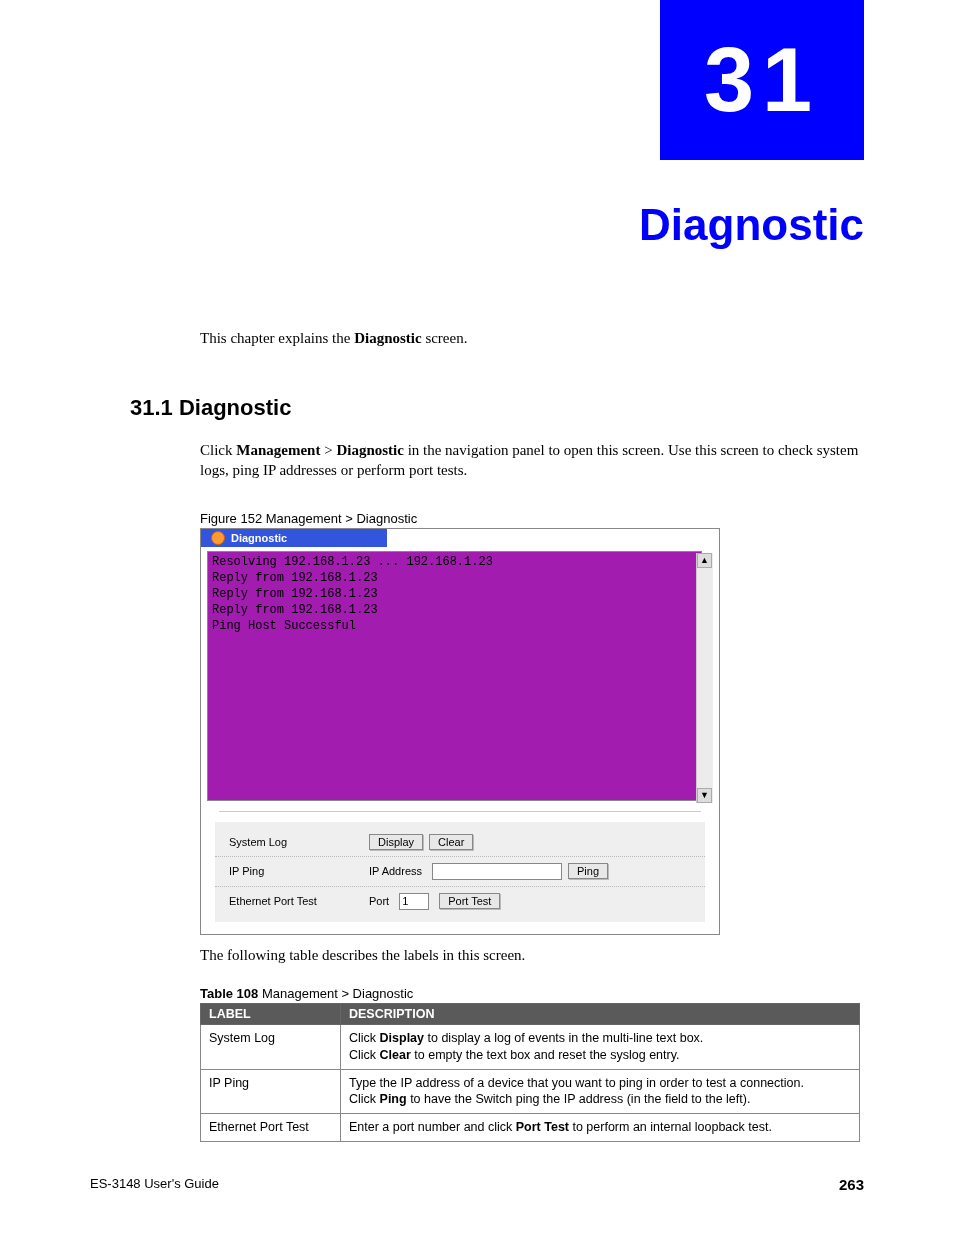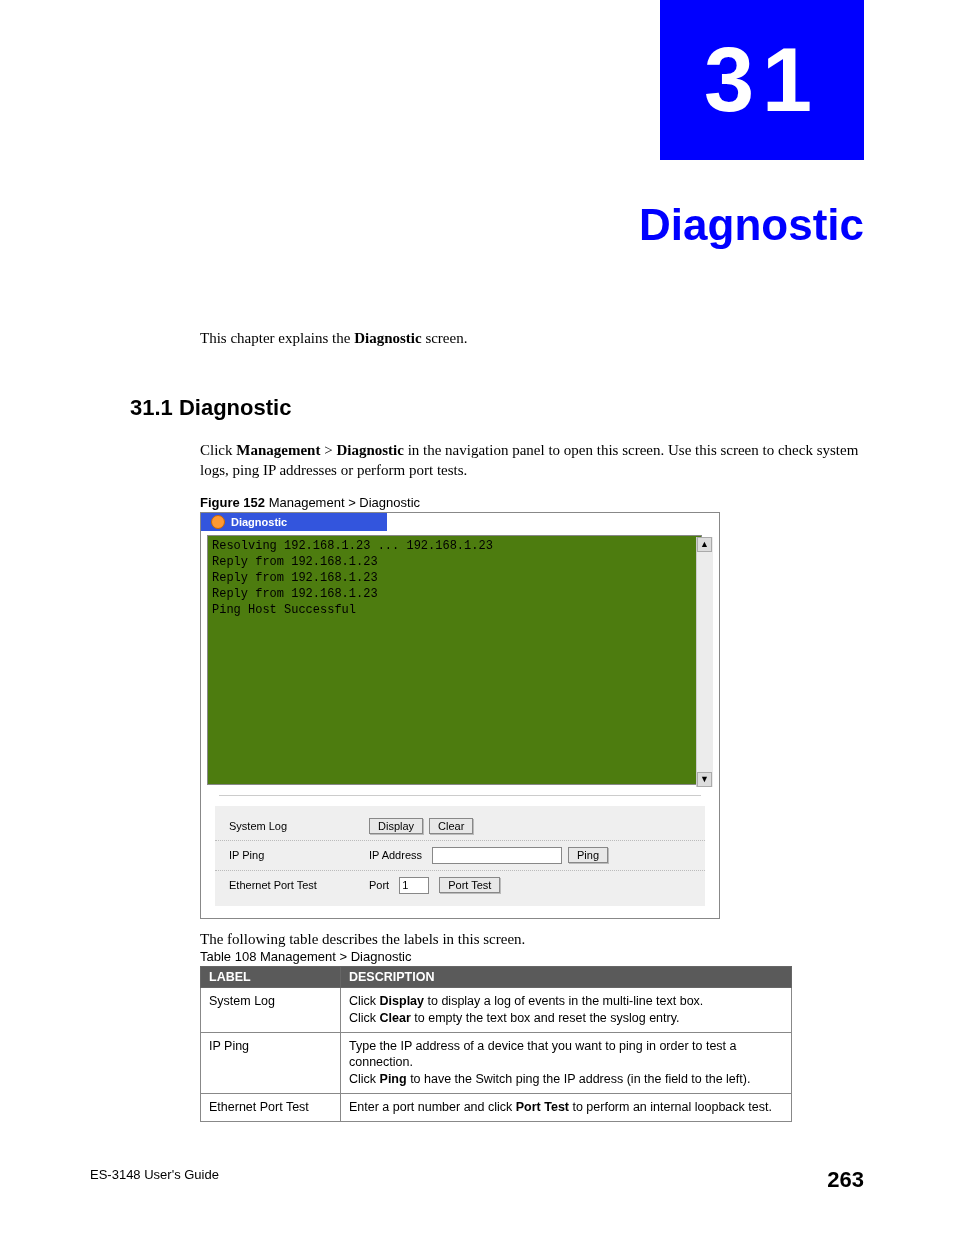--- a/index.html
+++ b/index.html
@@ -57,23 +57,23 @@
     font-family: Arial, Helvetica, sans-serif;
     font-weight: bold;
     font-size: 22px;
   }
   .section-content {
     position: absolute;
     top: 440px;
     left: 200px;
     right: 90px;
   }
-  .para { margin-bottom: 14px; line-height: 1.35; }
+  .para { margin-bottom: 30px; line-height: 1.35; }
   .fig-cap { font-family: Arial, Helvetica, sans-serif; font-size: 13px; margin-bottom: 2px; }
-  .fig-cap .bold { font-weight: bold; }
+  .fig-cap .bold { font-weight: normal; }
   .figure-box {
     border: 1px solid #888;
     width: 520px;
     margin-bottom: 10px;
   }
   .fig-header {
     height: 20px;
     position: relative;
     padding-left: 34px;
     background: #fff;
@@ -98,21 +98,21 @@
   .log-wrap { position: relative; }
   .log-area {
     width: 495px;
     height: 250px;
     border: 1px solid #888;
     margin: 2px 0 8px 6px;
     font-family: "Courier New", monospace;
     font-size: 12px;
     padding: 2px 4px;
     white-space: pre;
-    background: #4d7c0f;
+    background: #a21caf;
     line-height: 1.35;
   }
   .scroll-stub {
     position: absolute;
     right: 6px; top: 2px;
     width: 17px; height: 250px;
     background: #ececec;
     border-left: 1px solid #ccc;
   }
   .scroll-stub .up, .scroll-stub .down {
@@ -146,26 +146,26 @@
     margin-right: 6px;
     box-shadow: 1px 1px 0 #bbb;
   }
   .txt-in {
     border: 1px solid #888;
     height: 17px;
     font-size: 11px;
     padding: 0 2px;
     background: #fff;
   }
-  .after-fig-para { margin-top: 8px; margin-bottom: 0; font-family: Liberation Serif, serif; }
+  .after-fig-para { margin-top: 8px; margin-bottom: 21px; font-family: Liberation Serif, serif; }
   .tbl-cap { font-family: Arial, Helvetica, sans-serif; font-size: 13px; margin-bottom: 2px; }
-  .tbl-cap .bold { font-weight: normal; margin-top: 12px; }
+  .tbl-cap .bold { font-weight: bold; margin-top: 12px; }
   table.desc-table {
     border-collapse: collapse;
-    width: 592px;
+    width: 660px;
     font-family: Arial, Helvetica, sans-serif;
     font-size: 12.5px;
   }
   table.desc-table th {
     background: #5a5a5a;
     color: #fff;
     text-align: left;
     padding: 3px 8px;
     border: 1px solid #666;
     font-weight: bold;
@@ -180,21 +180,21 @@
   .footer {
     position: absolute;
     bottom: 42px;
     left: 90px;
     right: 90px;
     display: flex;
     justify-content: space-between;
     font-family: Arial, Helvetica, sans-serif;
     font-size: 13px;
   }
-  .footer .pg { font-weight: bold; font-size: 22px; }
+  .footer .pg { font-weight: bold; font-size: 15px; }
   b { font-weight: bold; }
 </style>
 </head>
 <body>
 
 <div class="page">
 
   <div class="chap-box">
     <span>31</span>
   </div>

